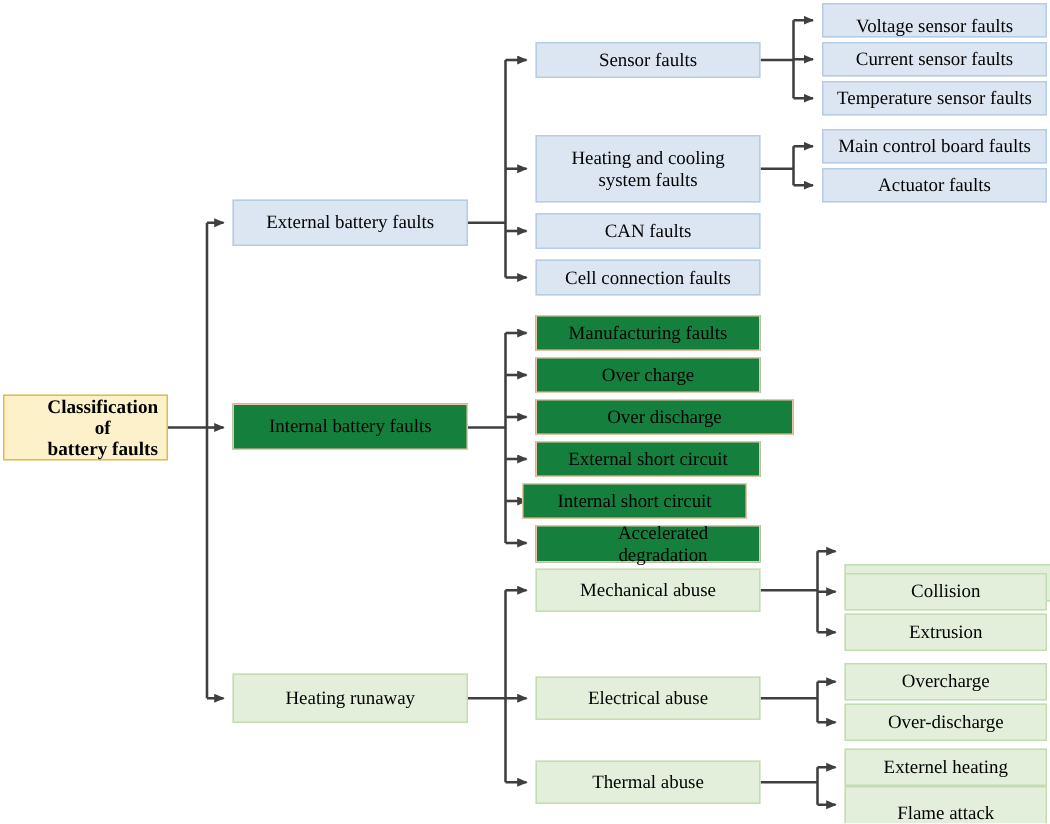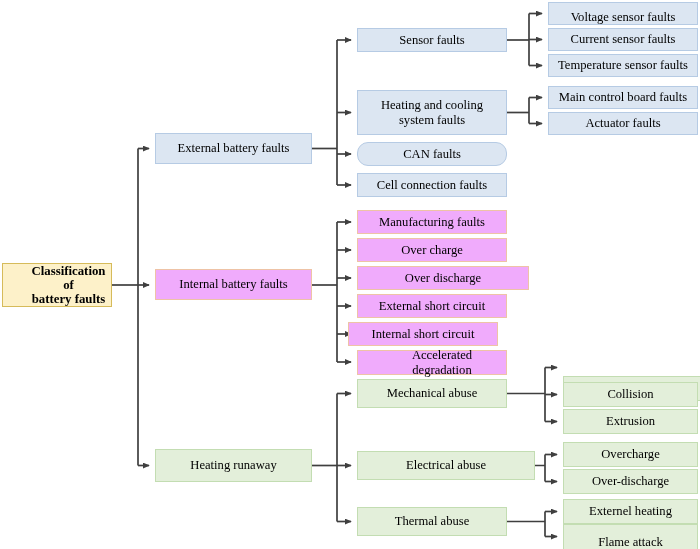--- a/index.html
+++ b/index.html
@@ -41,21 +41,21 @@
     background: #fdf1c9;
     border: 1px solid #d6bb5a;
     font-weight: bold;
     font-size: 12.8px;
   }
   .node-blue {
     background: #dce6f2;
     border: 1px solid #b6cbe4;
   }
   .node-peach {
-    background: #f0abfc;
+    background: #15803d;
     border: 1px solid #eec3a6;
     justify-content: center;
   }
   .node-green {
     background: #e3efda;
     border: 1px solid #c3ddb2;
   }
   .node .label {
     display: block;
     width: 100%;
@@ -147,21 +147,21 @@
     <span class="label">Heating runaway</span>
   </div>
 
   <div class="node node-blue" style="left: 357px; top: 28px; width: 150px; height: 24px;">
     <span class="label">Sensor faults</span>
   </div>
   <div class="node node-blue" style="left: 357px; top: 90px; width: 150px; height: 45px;">
     <span class="label">Heating and cooling
 system faults</span>
   </div>
-  <div class="node node-blue" style="left: 357px; top: 142px; width: 150px; height: 24px; border-radius: 11px;">
+  <div class="node node-blue" style="left: 357px; top: 142px; width: 150px; height: 24px;">
     <span class="label">CAN faults</span>
   </div>
   <div class="node node-blue" style="left: 357px; top: 173px; width: 150px; height: 24px;">
     <span class="label">Cell connection faults</span>
   </div>
 
   <div class="node node-blue" style="left: 548px; top: 2px; width: 150px; height: 23px; align-items: flex-end;">
     <span class="label">Voltage sensor faults</span>
   </div>
   <div class="node node-blue" style="left: 548px; top: 28px; width: 150px; height: 23px;">
@@ -192,21 +192,21 @@
   <div class="node node-peach" style="left: 348px; top: 322px; width: 150px; height: 24px;">
     <span class="label">Internal short circuit</span>
   </div>
   <div class="node node-peach" style="left: 357px; top: 350px; width: 150px; height: 25px; padding-left: 24px;">
     <span class="label">Accelerated degradation</span>
   </div>
 
   <div class="node node-green" style="left: 357px; top: 379px; width: 150px; height: 29px;">
     <span class="label">Mechanical abuse</span>
   </div>
-  <div class="node node-green" style="left: 357px; top: 451px; width: 178px; height: 29px;">
+  <div class="node node-green" style="left: 357px; top: 451px; width: 150px; height: 29px;">
     <span class="label">Electrical abuse</span>
   </div>
   <div class="node node-green" style="left: 357px; top: 507px; width: 150px; height: 29px;">
     <span class="label">Thermal abuse</span>
   </div>
 
   <div class="node node-green" style="left: 563px; top: 376px; width: 161px; height: 25px;">
     <span class="label">Acupuncture</span>
   </div>
   <div class="node node-green" style="left: 563px; top: 382px; width: 135px; height: 25px;">

